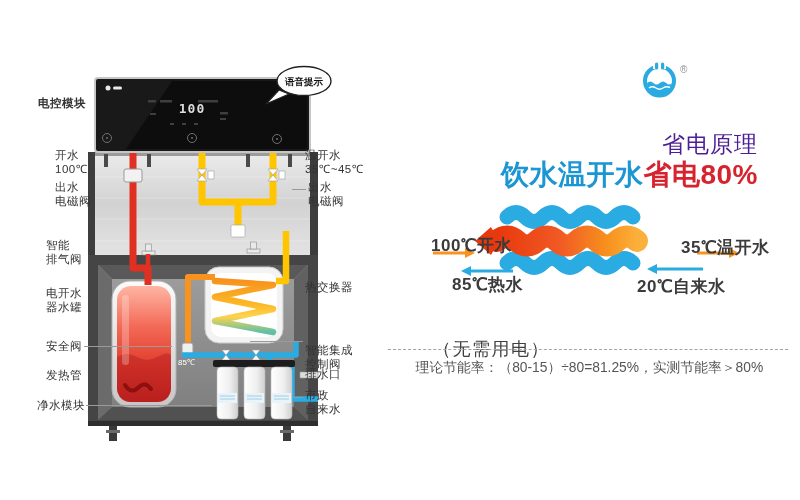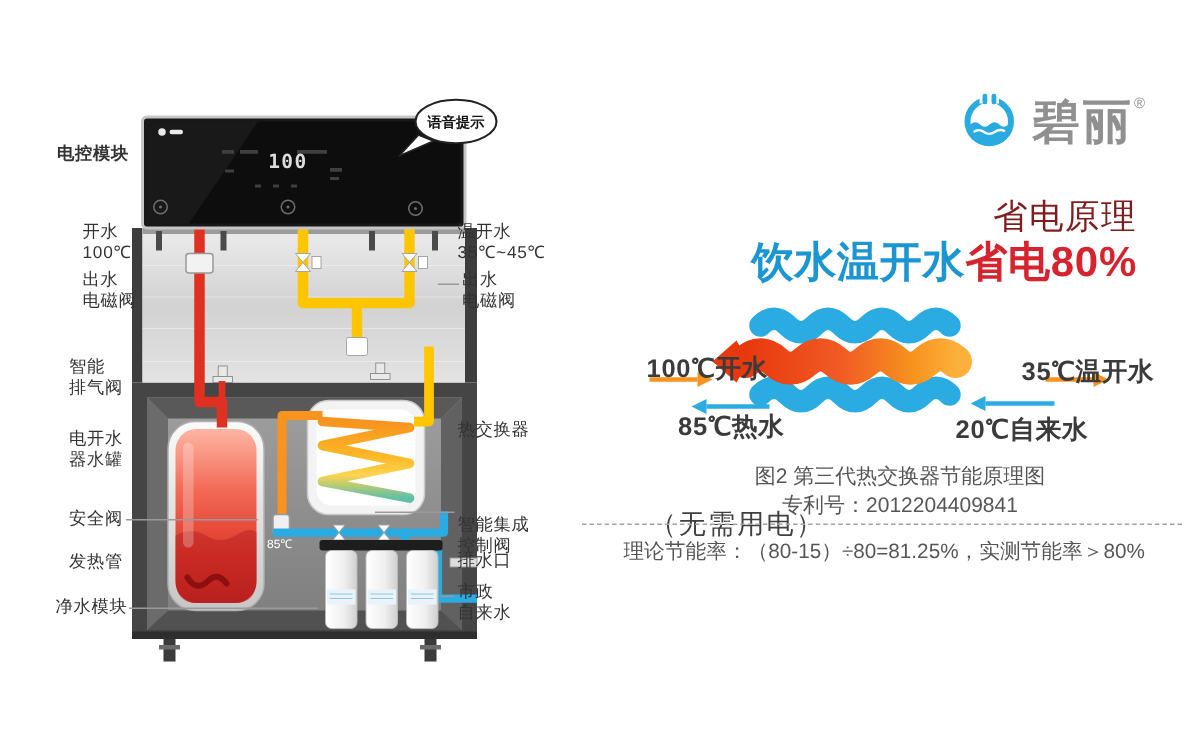--- a/index.html
+++ b/index.html
@@ -19,21 +19,21 @@
   .tank-temp{position:absolute;left:178px;top:356px;font-size:8px;color:#ffffff;}
 
   .logo{position:absolute;left:640px;top:61px;display:flex;align-items:flex-start;}
   .logo-icon{position:relative;width:40px;height:40px;}
   .logo-icon svg{position:static;}
   .logo-name{font-size:32px;font-weight:bold;color:#909090;letter-spacing:2px;
              line-height:40px;margin-left:8px;}
   .logo-reg{font-size:10px;color:#909090;margin-top:3px;}
 
   .headline-title{position:absolute;right:42px;top:129px;font-size:23px;font-weight:500;
-          color:#7f1d1d;letter-spacing:1px;font-family:Liberation Mono, monospace;}
+          color:#4c1d95;letter-spacing:1px;font-family:Liberation Mono, monospace;}
   .headline-sub{position:absolute;right:42px;top:156px;font-size:28px;font-weight:bold;
           letter-spacing:0.5px;}
   .headline-sub .blue{color:#1b96d3;}
   .headline-sub .red{color:#d6232e;}
 
   .ex-label{position:absolute;font-size:17px;font-weight:600;color:#3b3b3b;letter-spacing:.5px;}
   .ex-note{position:absolute;left:433px;top:289px;font-size:18px;color:#404040;letter-spacing:1.5px;margin-top:48px;}
 
   .caption{position:absolute;left:425px;top:308px;width:350px;text-align:center;
           font-size:14px;line-height:18.5px;color:#565656;}
@@ -285,21 +285,20 @@
     <div class="logo-icon">
       <svg viewBox="0 0 40 40" width="40" height="40">
         <circle cx="19.5" cy="20" r="14.5" fill="#ffffff" stroke="#29abe2" stroke-width="4"></circle>
         <rect x="13" y="0" width="13" height="8" fill="#ffffff"></rect>
         <rect x="15" y="1.5" width="3.2" height="7" rx="1.5" fill="#29abe2"></rect>
         <rect x="21" y="1.5" width="3.2" height="7" rx="1.5" fill="#29abe2"></rect>
         <path d="M7,22 Q10.2,19 13.4,22 T19.8,22 T26.2,22 T32,22 L31.4,25.5 Q27.5,33.2 19.5,33.5 Q11.5,33.2 7.7,25.5 Z" fill="#29abe2"></path>
         <path d="M9,27 Q12.5,24.6 16,27 T23,27 T30,26.5" fill="none" stroke="#ffffff" stroke-width="1.5"></path>
       </svg>
     </div>
-    <span class="logo-name">碧丽</span>
     <span class="logo-reg">®</span>
   </div>
 
   <div class="headline-title">省电原理</div>
   <div class="headline-sub"><span class="blue">饮水温开水</span><span class="red">省电80%</span></div>
 
   <svg class="exchanger-svg" viewBox="0 0 360 105">
     <defs>
       <linearGradient id="hotGrad" x1="0" y1="0" x2="1" y2="0">
         <stop offset="0" stop-color="#e8380d"></stop>
@@ -329,24 +328,20 @@
       <polygon points="232,69 222,74 232,79" fill="#2aabe2"></polygon>
     </g>
   </svg>
 
   <div class="ex-label" style="left:431px;top:234px;">100℃开水</div>
   <div class="ex-label" style="left:681px;top:236px;">35℃温开水</div>
   <div class="ex-label" style="left:452px;top:273px;">85℃热水</div>
   <div class="ex-note">（无需用电）</div>
   <div class="ex-label" style="left:637px;top:275px;">20℃自来水</div>
 
-  <div class="caption">
-    <div>图2 第三代热交换器节能原理图</div>
-    <div>专利号：2012204409841</div>
-  </div>
 
   <div class="sep"></div>
 
   <div class="bodytext">
     <p class="formula">理论节能率：（80-15）÷80=81.25%，实测节能率＞80%</p>
   </div>
 
 </div>
 
 </body></html>

